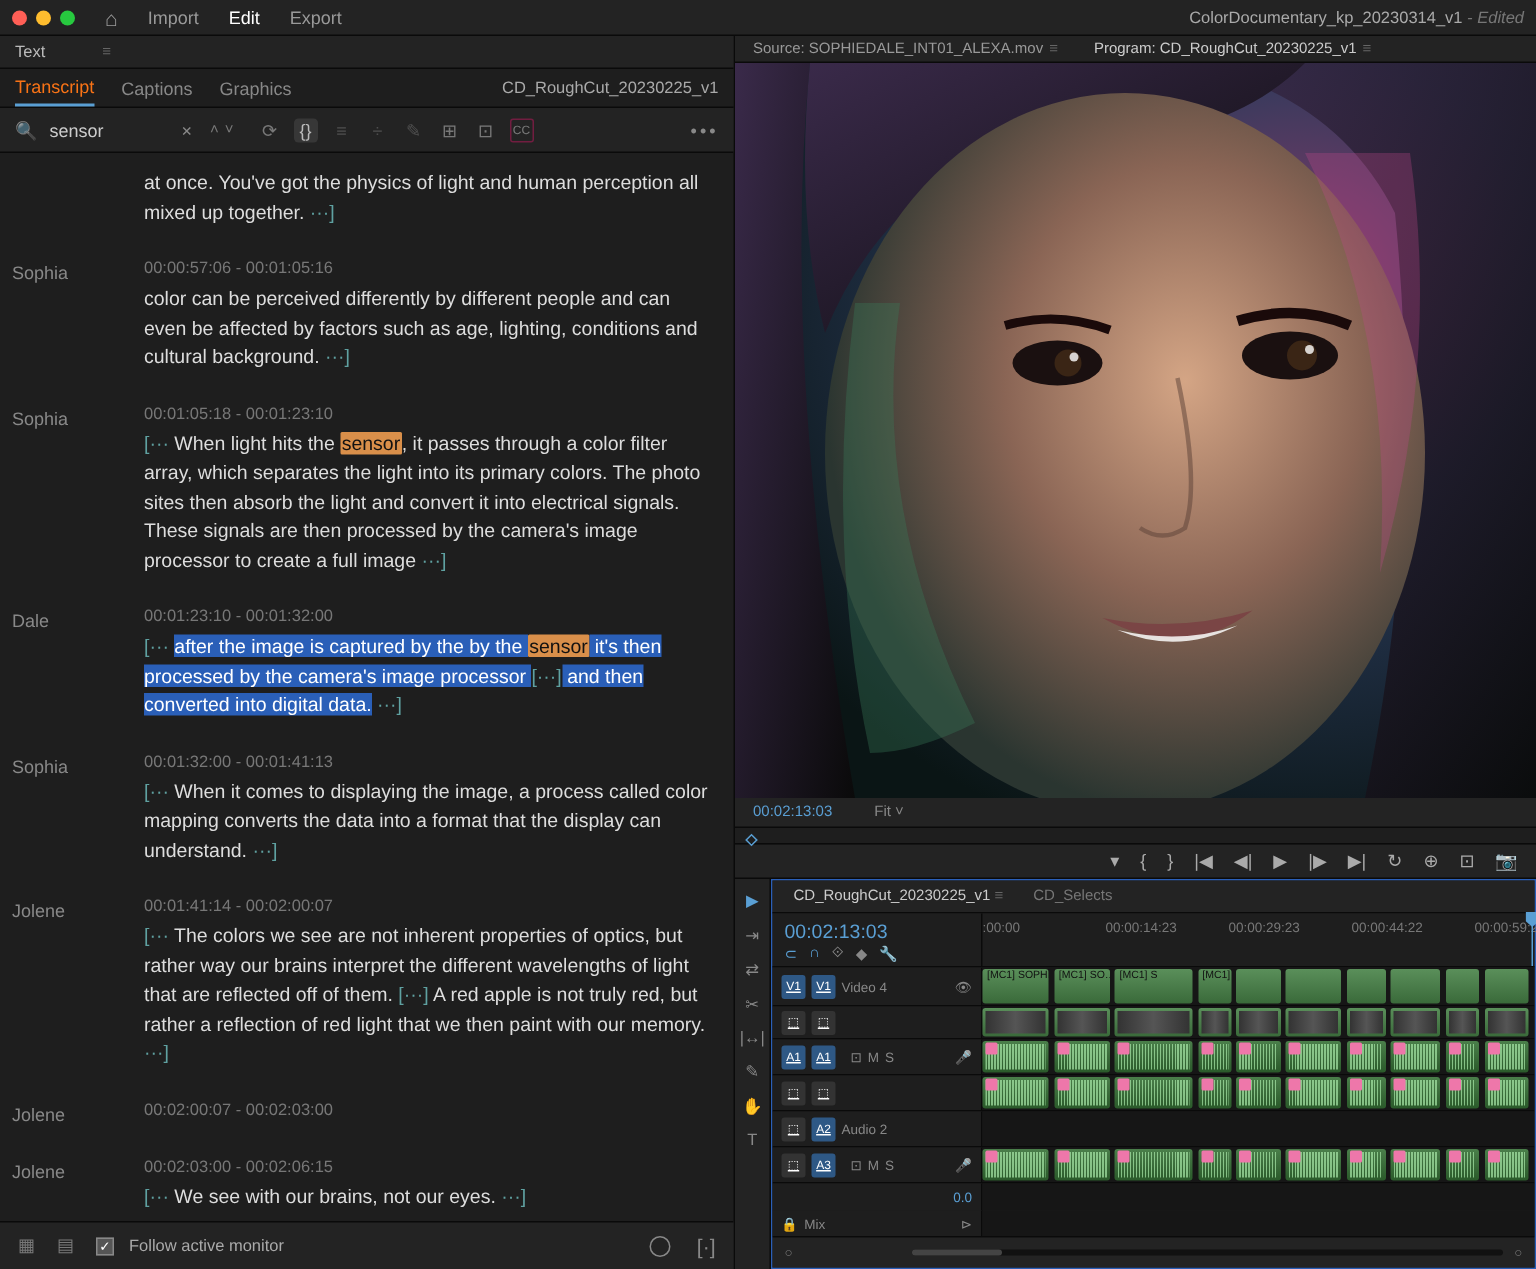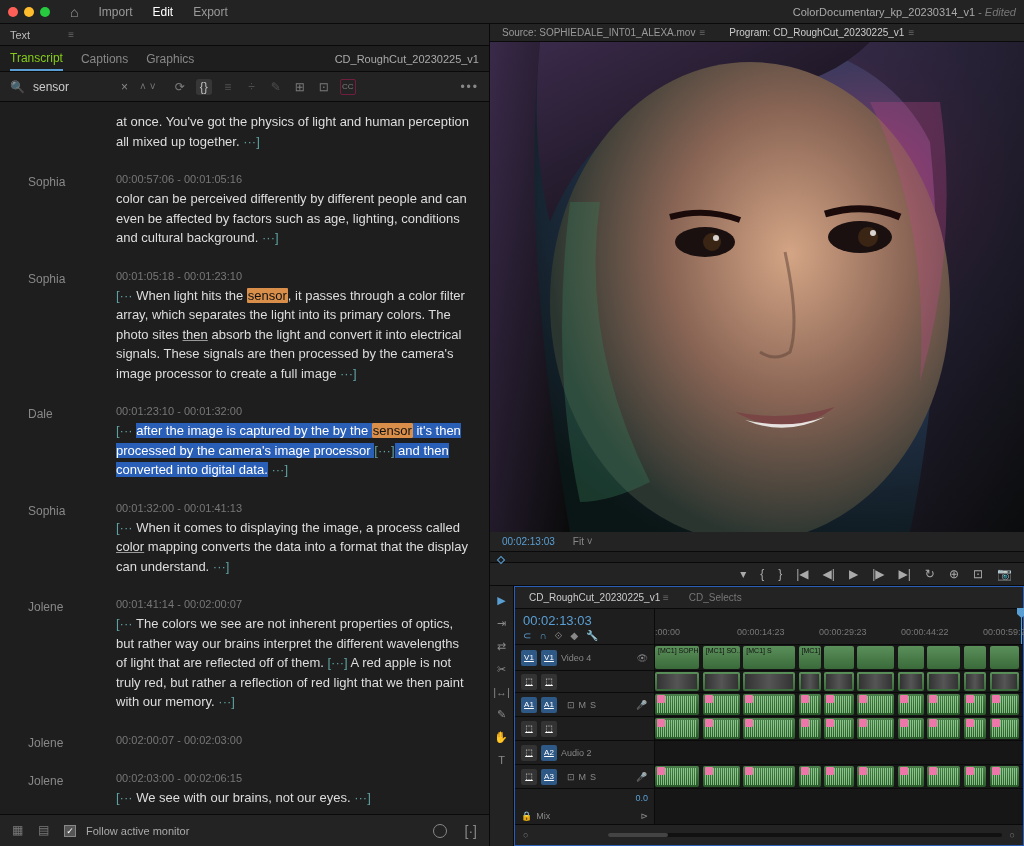--- a/index.html
+++ b/index.html
@@ -21,90 +21,90 @@
 
 .main { display: flex; height: calc(100% - 24px); }
 .left-panel { width: 490px; background: #1e1e1e; display: flex; flex-direction: column; border-right: 1px solid #0a0a0a; }
 .right-panel { flex: 1; display: flex; flex-direction: column; background: #1a1a1a; }
 
 
 .panel-header-row { height: 22px; display: flex; align-items: center; padding: 0 10px; background: #232323; border-bottom: 1px solid #0a0a0a; gap: 32px; }
 .panel-header-row .label { color: #bbb; font-size: 11px; }
 .tabs-row { height: 26px; display: flex; align-items: center; padding: 0 10px; gap: 18px; background: #1e1e1e; border-bottom: 1px solid #0a0a0a; }
 .tab { color: #888; font-size: 12px; cursor: pointer; padding: 4px 0; }
-.tab.active { color: #84cc16; border-bottom: 2px solid #5a9fd4; }
+.tab.active { color: #f97316; border-bottom: 2px solid #5a9fd4; }
 .filename-right { margin-left: auto; color: #aaa; font-size: 11px; }
 
 
 .search-row { height: 30px; display: flex; align-items: center; padding: 0 10px; gap: 8px; background: #232323; border-bottom: 1px solid #0a0a0a; }
 .search-icon { opacity: 0.6; }
 .search-input { background: transparent; border: none; color: #ccc; font-size: 12px; width: 80px; outline: none; }
 .clear-x { opacity: 0.6; cursor: pointer; margin-right: 4px; }
 .nav-arrows { display: flex; gap: 4px; }
 .nav-arrow { opacity: 0.5; cursor: pointer; font-size: 10px; }
 .toolbar-icons { display: flex; gap: 8px; margin-left: 8px; align-items: center; }
 .toolbar-icon { opacity: 0.5; cursor: pointer; width: 16px; height: 16px; display: flex; align-items: center; justify-content: center; font-size: 12px; }
 .toolbar-icon.active { background: #3a3a3a; border-radius: 3px; opacity: 0.9; }
 .more-dots { margin-left: auto; opacity: 0.6; cursor: pointer; letter-spacing: 2px; }
 
 
 .transcript { flex: 1; overflow-y: auto; padding: 4px 0 4px 0; position: relative; }
 .transcript::-webkit-scrollbar { width: 8px; }
 .transcript::-webkit-scrollbar-thumb { background: #3a3a3a; border-radius: 4px; }
-.transcript-row { display: flex; padding: 6px 16px 16px 28px; }
+.transcript-row { display: flex; padding: 6px 16px 16px 8px; }
 .speaker { width: 88px; color: #888; font-size: 12px; padding-top: 2px; }
 .content { flex: 1; }
 .timecode { color: #777; font-size: 11px; margin-bottom: 4px; }
 .text { color: #ddd; font-size: 13px; line-height: 1.5; }
 .dots { color: #5fa1a1; }
 .hl-search { background: #d98f4a; color: #111; padding: 0 1px; border-radius: 1px; }
 .hl-select { background: #2a5fb8; color: #fff; }
-.underline { text-decoration: underline; text-decoration-color: #999; }
+.underline { text-decoration-color: #999; }
 
 
 .bottom-left-bar { height: 32px; background: #232323; display: flex; align-items: center; padding: 0 12px; gap: 10px; border-top: 1px solid #0a0a0a; }
 .bl-icon { opacity: 0.5; width: 16px; height: 16px; }
 .checkbox { width: 12px; height: 12px; border: 1px solid #888; background: #555; display: inline-flex; align-items: center; justify-content: center; font-size: 9px; color: #fff; }
 .follow-label { color: #aaa; font-size: 11px; }
 .circle-btn { width: 14px; height: 14px; border: 1.5px solid #888; border-radius: 50%; margin-left: auto; }
 .bracket-btn { color: #888; font-size: 14px; margin-left: 8px; }
 
 
 .source-tabs { height: 22px; background: #232323; display: flex; align-items: center; padding: 0 12px; gap: 24px; border-bottom: 1px solid #0a0a0a; }
 .source-tab { color: #999; font-size: 10px; }
 .source-tab.active { color: #ccc; }
 .equiv { color: #666; margin-left: 4px; }
 
 .monitor { flex: 0 0 490px; background: #000; display: flex; align-items: center; justify-content: center; overflow: hidden; position: relative; }
 .face-svg { width: 100%; height: 100%; }
 
 .monitor-controls { height: 24px; background: #232323; display: flex; align-items: center; padding: 0 12px; gap: 10px; font-size: 10px; border-bottom: 1px solid #0a0a0a; }
 .tc-blue { color: #5a9fd4; }
-.fit-label { color: #888; margin-left: 8px; }
+.fit-label { color: #888; margin-left: 18px; }
 .monitor-ruler { height: 14px; background: #1e1e1e; border-bottom: 1px solid #0a0a0a; position: relative; }
 
 .transport { height: 28px; background: #232323; display: flex; align-items: center; justify-content: flex-end; padding: 0 12px; gap: 14px; border-bottom: 1px solid #0a0a0a; }
 .transport-btn { color: #aaa; font-size: 12px; cursor: pointer; }
 
 
 .timeline-section { flex: 1; display: flex; background: #1e1e1e; }
 .tool-strip { width: 24px; background: #232323; display: flex; flex-direction: column; align-items: center; gap: 10px; padding-top: 8px; border-right: 1px solid #0a0a0a; }
 .tool { color: #888; font-size: 11px; cursor: pointer; }
 .tool.active { color: #5a9fd4; }
 
 .timeline-main { flex: 1; display: flex; flex-direction: column; position: relative; border: 1px solid #2a5fb8; }
 .timeline-tabs { height: 22px; background: #232323; display: flex; align-items: center; padding: 0 8px; gap: 8px; border-bottom: 1px solid #0a0a0a; }
 .tl-tab { color: #ccc; font-size: 10px; padding: 2px 6px; }
 .tl-tab.inactive { color: #777; }
 .timeline-header { height: 36px; display: flex; background: #1e1e1e; border-bottom: 1px solid #0a0a0a; }
 .tl-left-col { width: 140px; padding: 4px 8px; border-right: 1px solid #0a0a0a; }
 .tl-tc { color: #5a9fd4; font-size: 13px; font-weight: 500; }
 .tl-snap-icons { display: flex; gap: 8px; margin-top: 2px; color: #5a9fd4; font-size: 10px; }
 .tl-ruler { flex: 1; position: relative; padding-top: 18px; }
-.tl-ruler-label { position: absolute; top: 4px; color: #777; font-size: 9px; margin-top: 14px; }
+.tl-ruler-label { position: absolute; top: 4px; color: #777; font-size: 9px; }
 .tl-playhead { position: absolute; top: 0; bottom: 0; width: 1px; background: #5a9fd4; z-index: 10; }
 .tl-playhead::before { content: ''; position: absolute; top: -1px; left: -4px; width: 9px; height: 10px; background: #5a9fd4; clip-path: polygon(0 0, 100% 0, 100% 60%, 50% 100%, 0 60%); }
 
 .tracks { flex: 1; overflow: hidden; background: #1a1a1a; position: relative; }
 .track { display: flex; height: 26px; border-bottom: 1px solid #0a0a0a; }
 .track.audio { height: 24px; }
 .track-header { width: 140px; display: flex; align-items: center; gap: 4px; padding: 0 6px; background: #1e1e1e; border-right: 1px solid #0a0a0a; font-size: 9px; color: #888; }
 .track-toggle { width: 16px; height: 16px; background: #2e5885; color: #fff; display: flex; align-items: center; justify-content: center; font-size: 8px; border-radius: 2px; text-decoration: underline; }
 .track-toggle.dim { background: #333; }
 .track-content { flex: 1; position: relative; background: #161616; }

